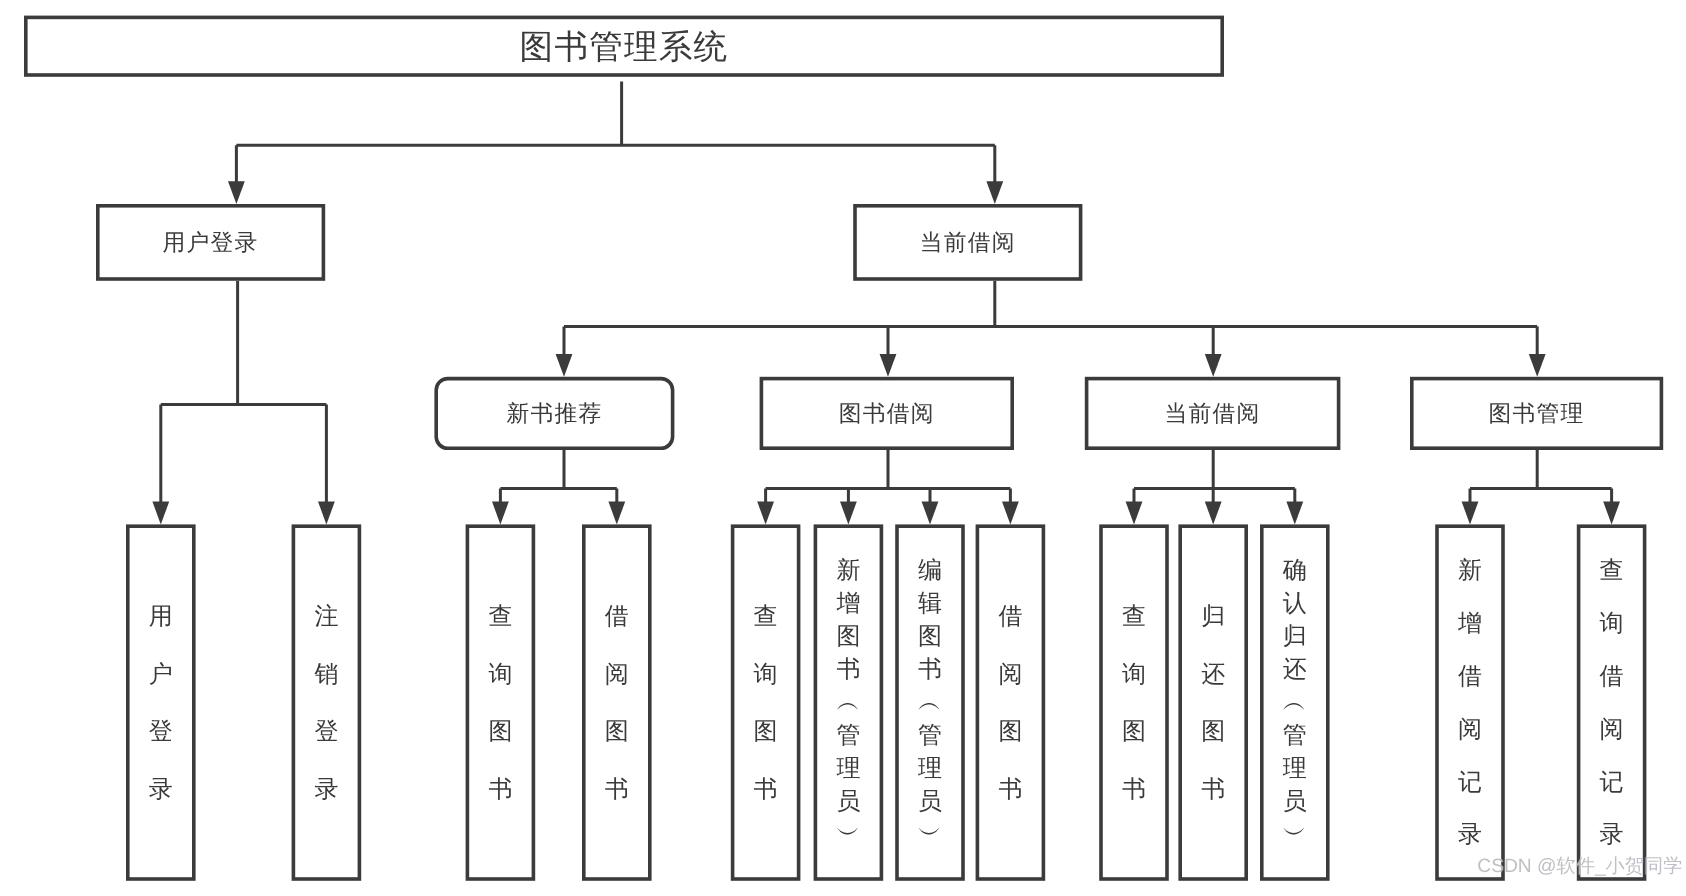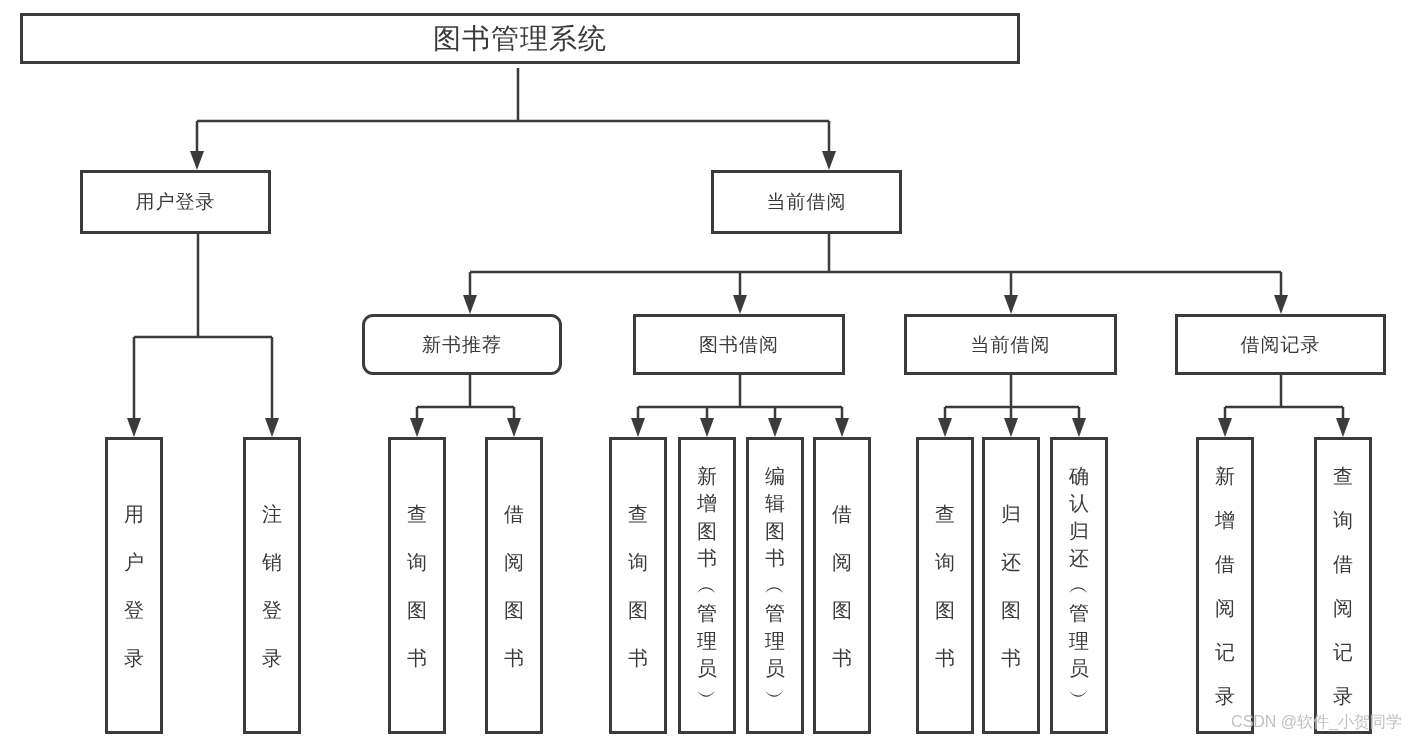--- a/index.html
+++ b/index.html
@@ -111,21 +111,21 @@
   <div class="node l3-node" style="left:362px; width:200px;border-radius:11px;">
     <span>新书推荐</span>
   </div>
   <div class="node l3-node" style="left:633px; width:212px;">
     <span>图书借阅</span>
   </div>
   <div class="node l3-node" style="left:904px; width:213px;">
     <span>当前借阅</span>
   </div>
   <div class="node l3-node" style="left:1175px; width:211px;">
-    <span>借阅记录</span>
+    <span>图书管理</span>
   </div>
 
   <div class="node leaf-node" style="left:105px;">
     <span class="vtext" style="gap: 28px;">
         <div>用</div>
         <div>户</div>
         <div>登</div>
         <div>录</div>
       </span>
   </div>

